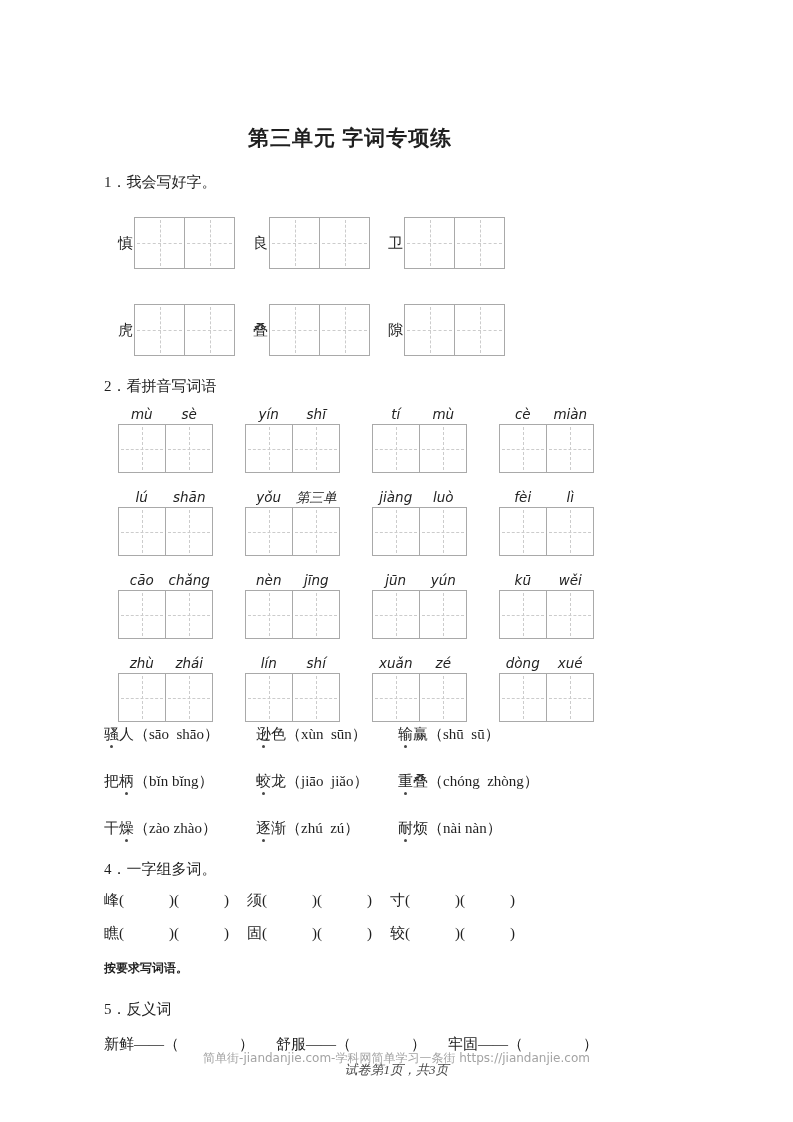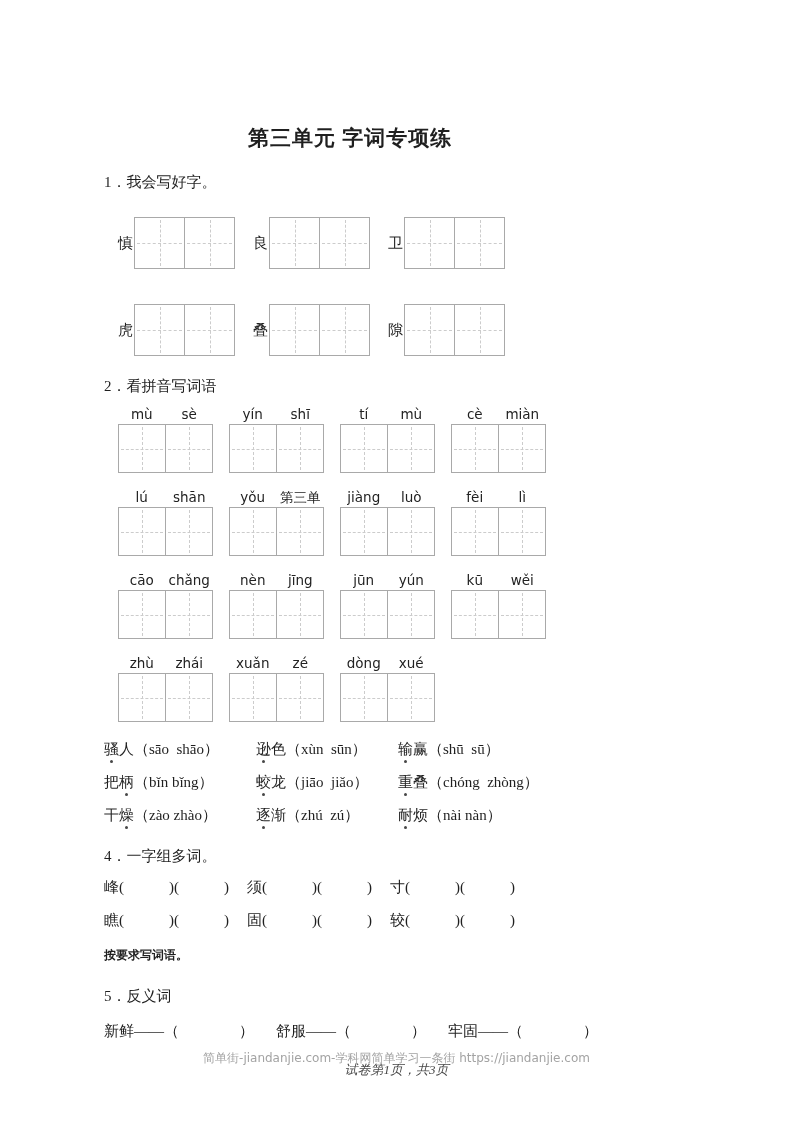--- a/index.html
+++ b/index.html
@@ -15,28 +15,28 @@
   .cell::before{content:"";position:absolute;left:50%;top:2px;bottom:2px;border-left:1px dashed #cccccc;}
   .cell::after{content:"";position:absolute;top:50%;left:2px;right:2px;border-top:1px dashed #cccccc;}
   .grid.big .cell{width:49px;height:50px;}
   .grid.small .cell{width:46px;height:47px;}
   
   .charrow{display:flex;gap:18px;margin-left:14px;margin-top:25px;}
   .charrow.second{margin-top:35px;}
   .charitem{display:flex;align-items:center;}
   .charlabel{width:16px;font-size:15px;}
   
-  .pinrow{display:flex;gap:16px;margin-left:14px;margin-top:16px;}
+  .pinrow{display:flex;gap:32px;margin-left:14px;margin-top:16px;font-style:italic;}
   .pinrow.first{margin-top:10px;}
   .pblock{display:flex;flex-direction:column;}
   .plabels{display:flex;height:18px;font-family:"DejaVu Sans","Liberation Sans",sans-serif;
            font-size:13.5px;color:#222;}
   .plabels span{flex:1;text-align:center;}
   
-  .q3grid{display:grid;grid-template-columns:152px 142px auto;row-gap:11px;margin-top:16px;line-height:22px;}
+  .q3grid{display:grid;grid-template-columns:152px 142px auto;row-gap:25px;margin-top:1px;line-height:22px;}
   .q3item{white-space:nowrap;}
   .emph{position:relative;display:inline-block;}
   .emph::after{content:"";position:absolute;left:50%;bottom:-3px;width:3px;height:3px;
                margin-left:-2px;border-radius:50%;background:#474747;}
   .choices{white-space:pre;}
   
   .q4row{display:flex;gap:18px;margin-top:10px;line-height:23px;white-space:pre;}
   .boldheader{margin-top:12px;font-size:12px;font-weight:700;line-height:22px;}
   .q5row{display:flex;gap:22px;margin-top:14px;line-height:23px;white-space:pre;}
   
@@ -234,20 +234,30 @@
           <div class="cell"></div>
         </div>
       </div>
     </div>
 
     <div class="pinrow">
       <div class="pblock">
         <div class="plabels">
           <span>zhù</span>
           <span>zhái</span>
+        </div>
+        <div class="grid small">
+          <div class="cell"></div>
+          <div class="cell"></div>
+        </div>
+      </div>
+      <div class="pblock">
+        <div class="plabels">
+          <span>lín</span>
+          <span>shí</span>
         </div>
         <div class="grid small">
           <div class="cell"></div>
           <div class="cell"></div>
         </div>
       </div>
       <div class="pblock">
         <div class="plabels">
           <span>xuǎn</span>
           <span>zé</span>

